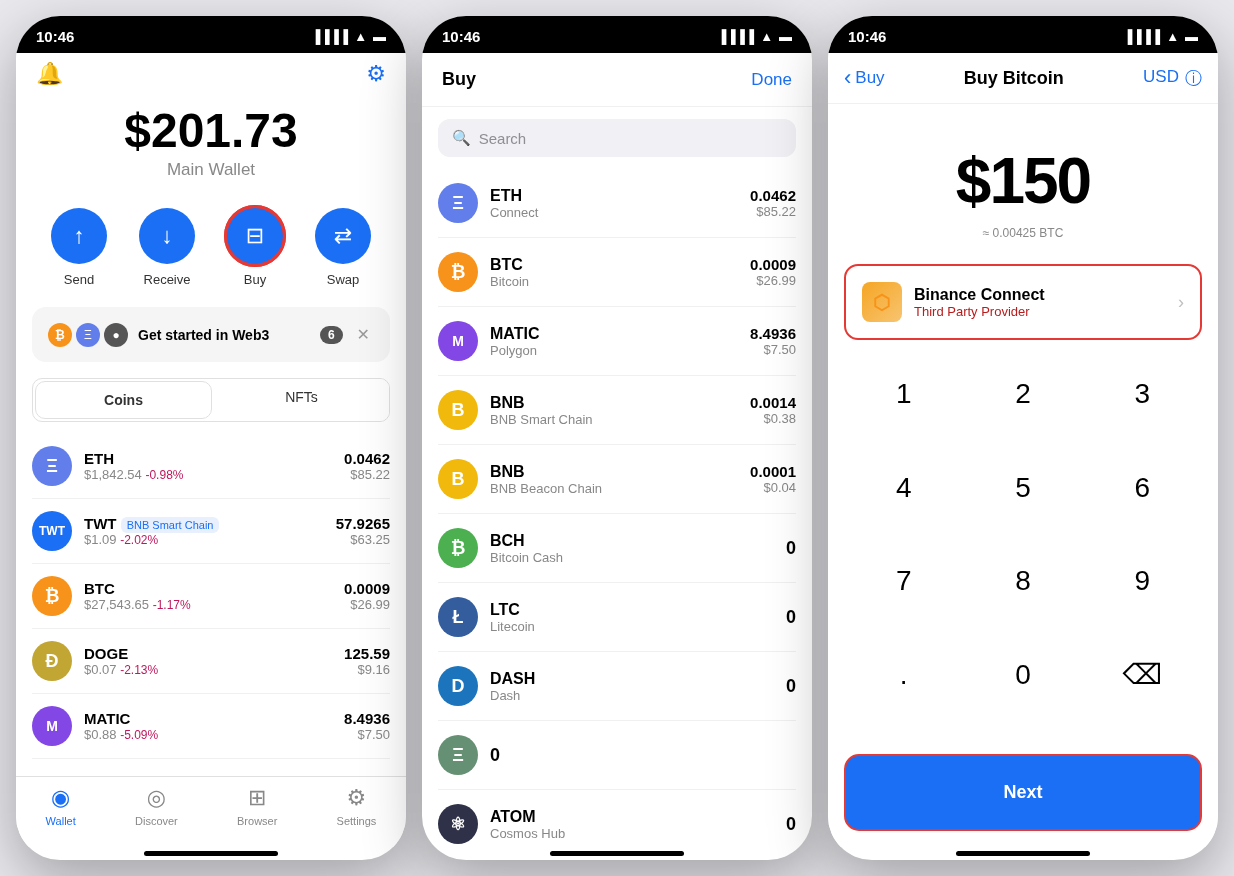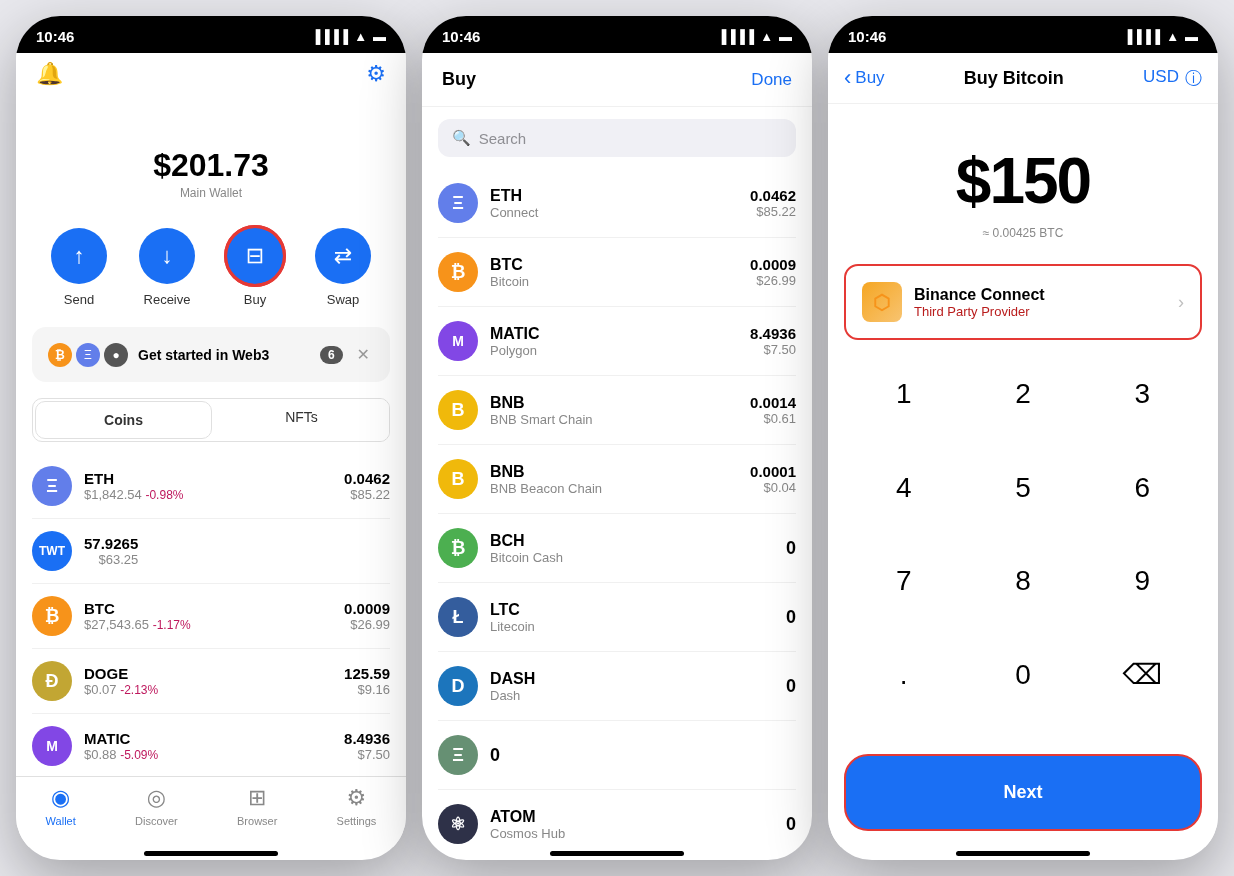--- a/index.html
+++ b/index.html
@@ -70,27 +70,26 @@
       display: flex;
       justify-content: space-between;
       align-items: center;
       padding: 8px 20px 0;
     }
     .wallet-balance {
       text-align: center;
       padding: 16px 20px 20px;
     }
     .wallet-balance-amount {
-      font-size: 32px;
+      font-size: 48px;
       font-weight: 700;
       color: #000;
-      margin-top: 44px;
     }
     .wallet-balance-label {
-      font-size: 12px;
+      font-size: 17px;
       color: #888;
       margin-top: 2px;
     }
     .wallet-actions {
       display: flex;
       justify-content: center;
       gap: 32px;
       padding: 8px 20px 20px;
     }
     .action-btn {
@@ -360,21 +359,21 @@
       color: #000;
       height: 60px;
       cursor: pointer;
       border-radius: 10px;
     }
     .next-btn {
       margin: 8px 16px 16px;
       background: #1a6ff4;
       color: #fff;
       border: none;
-      border-radius: 24px;
+      border-radius: 15px;
       padding: 26px;
       font-size: 18px;
       font-weight: 600;
       text-align: center;
       cursor: pointer;
       border: 2px solid #e53935;
       flex-shrink: 0;
     }
 
     
@@ -462,20 +461,24 @@
               <div class="coin-name">ETH</div>
               <div class="coin-price">$1,842.54 <span class="coin-change-negative">-0.98%</span></div>
             </div>
             <div class="coin-values">
               <div class="coin-amount">0.0462</div>
               <div class="coin-usd">$85.22</div>
             </div>
           </div>
           <div class="coin-item">
             <div class="coin-logo twt-logo" style="font-size:12px;">TWT</div>
+            <div class="coin-info">
+              <div class="coin-name">TWT <span class="coin-chain-badge">BNB Smart Chain</span></div>
+              <div class="coin-price">$1.09 <span class="coin-change-negative">-2.02%</span></div>
+            </div>
             <div class="coin-values">
               <div class="coin-amount">57.9265</div>
               <div class="coin-usd">$63.25</div>
             </div>
           </div>
           <div class="coin-item">
             <div class="coin-logo btc-logo">₿</div>
             <div class="coin-info">
               <div class="coin-name">BTC</div>
               <div class="coin-price">$27,543.65 <span class="coin-change-negative">-1.17%</span></div>
@@ -589,21 +592,21 @@
             </div>
           </div>
           <div class="buy-item">
             <div class="coin-logo bnb-logo">B</div>
             <div class="buy-item-info">
               <div class="buy-item-name">BNB</div>
               <div class="buy-item-full">BNB Smart Chain</div>
             </div>
             <div class="buy-item-values">
               <div class="buy-item-amount">0.0014</div>
-              <div class="buy-item-usd">$0.61</div>
+              <div class="buy-item-usd">$0.38</div>
             </div>
           </div>
           <div class="buy-item">
             <div class="coin-logo bnb2-logo">B</div>
             <div class="buy-item-info">
               <div class="buy-item-name">BNB</div>
               <div class="buy-item-full">BNB Beacon Chain</div>
             </div>
             <div class="buy-item-values">
               <div class="buy-item-amount">0.0001</div>

